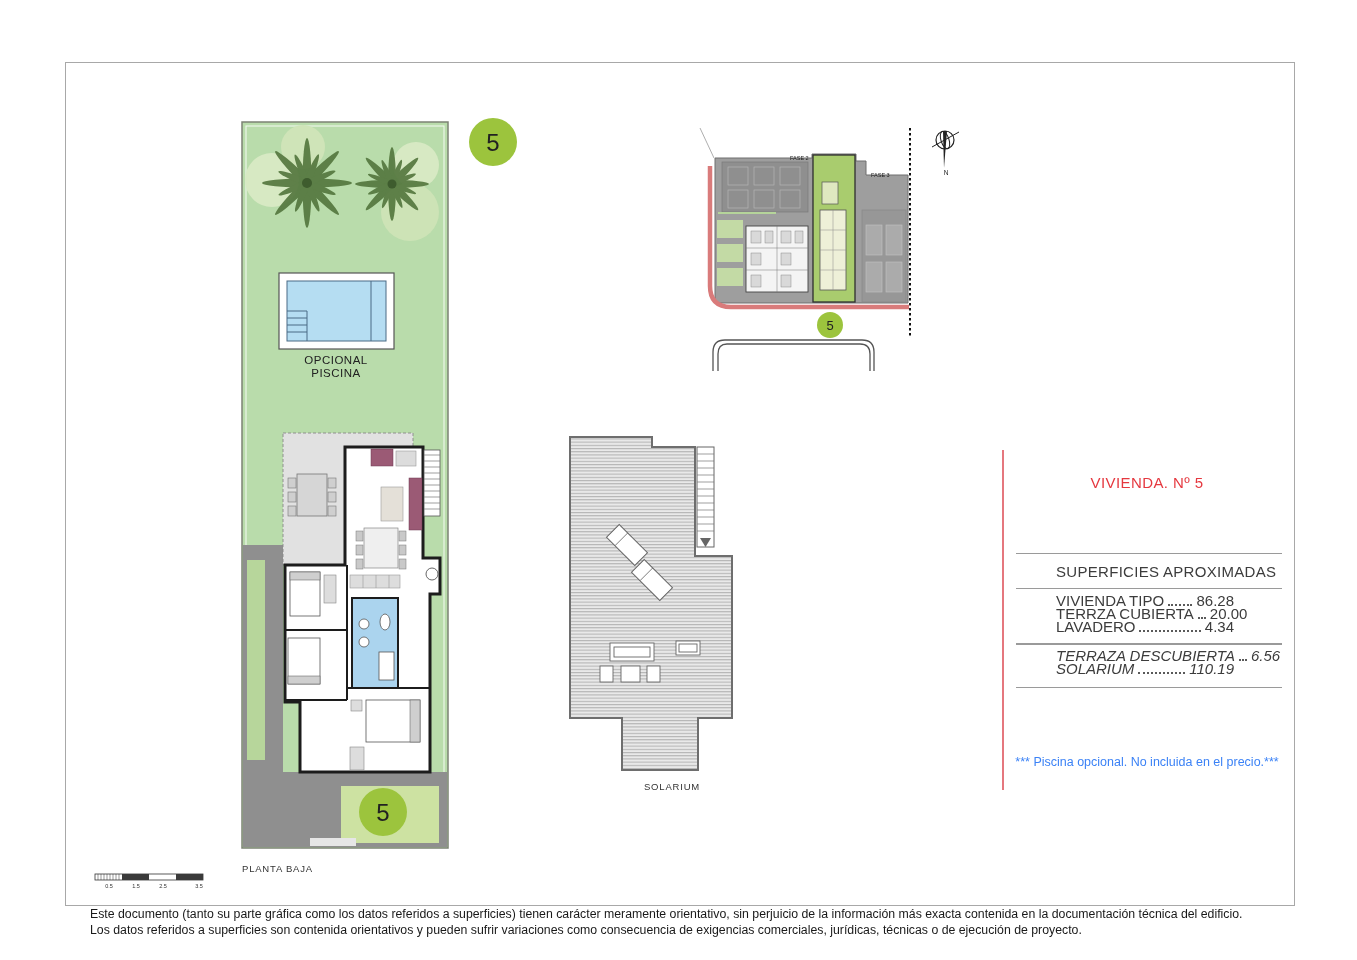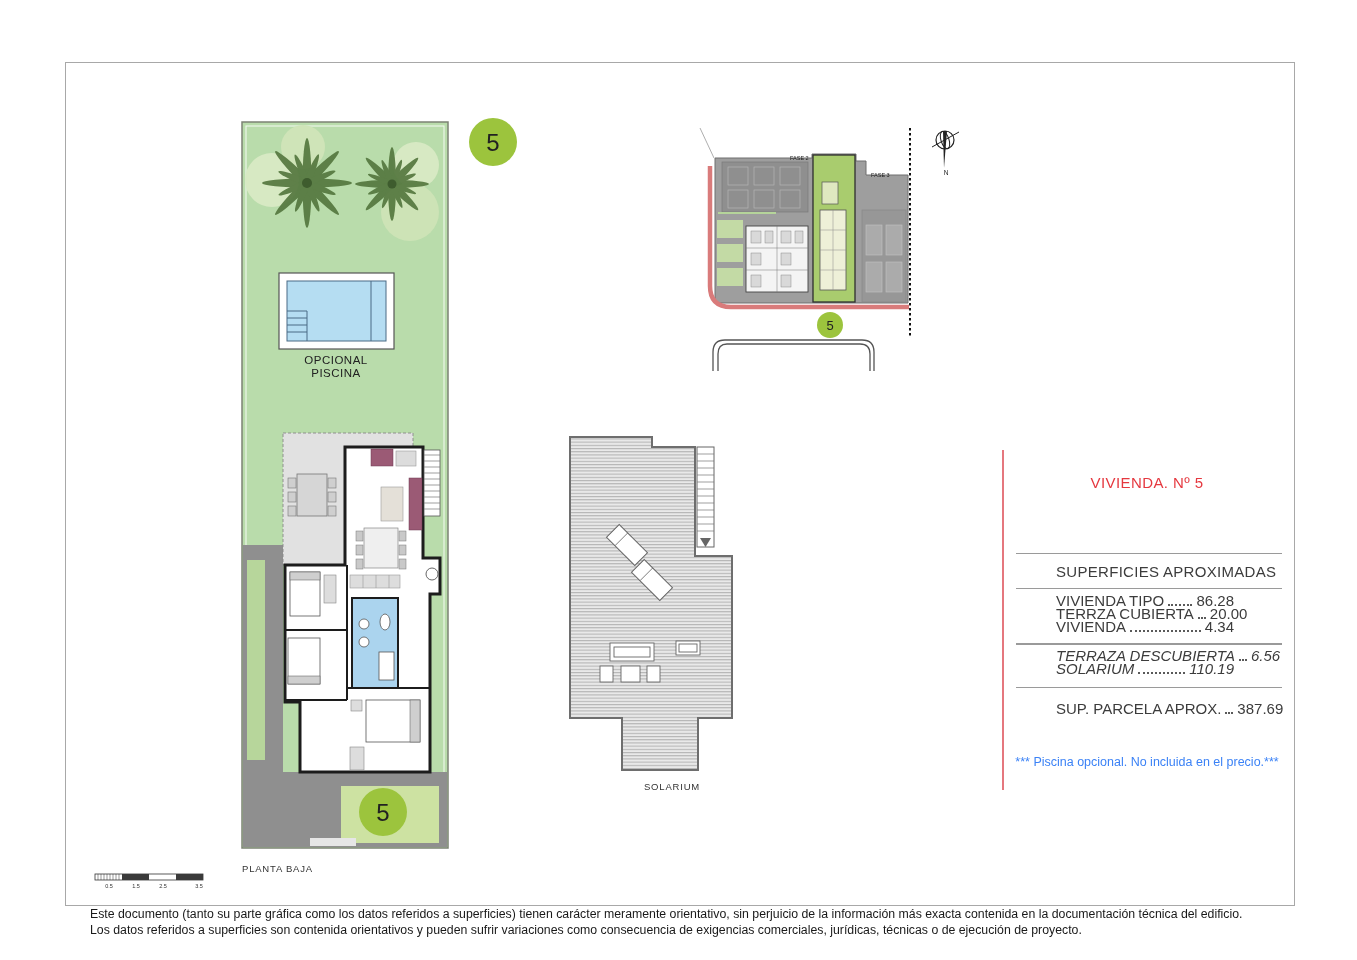--- a/index.html
+++ b/index.html
@@ -362,47 +362,40 @@
         <span>VIVIENDA TIPO</span>
           <span class="dots"></span>
           <span class="val">86.28</span>
       </div>
       <div class="trow">
         <span>TERRZA CUBIERTA</span>
           <span class="dots"></span>
           <span class="val">20.00</span>
       </div>
       <div class="trow">
-        <span>VIVIENDA</span>
+        <span>LAVADERO</span>
           <span class="dots"></span>
           <span class="val">4.34</span>
       </div>
     </div>
     <div class="tline"></div>
     <div class="tline"></div>
     <div class="tgroup b">
       <div class="trow">
         <span>TERRAZA DESCUBIERTA</span>
           <span class="dots"></span>
           <span class="val">6.56</span>
       </div>
       <div class="trow">
         <span>SOLARIUM</span>
           <span class="dots"></span>
           <span class="val">110.19</span>
       </div>
     </div>
     <div class="tline"></div>
-    <div class="tgroup parcela">
-      <div class="trow">
-        <span>SUP. PARCELA APROX.</span>
-          <span class="dots"></span>
-          <span class="val">387.69</span>
-      </div>
-    </div>
   </div>
   <div id="panel-note">*** Piscina opcional. No incluida en el precio.***</div>
 
   <div id="footer">
     <div>Este documento (tanto su parte gráfica como los datos referidos a superficies) tienen carácter meramente orientativo, sin perjuicio de la información más exacta contenida en la documentación técnica del edificio.</div>
     <div>Los datos referidos a superficies son contenida orientativos y pueden sufrir variaciones como consecuencia de exigencias comerciales, jurídicas, técnicas o de ejecución de proyecto.</div>
   </div>
 </div>
 
 </body></html>

